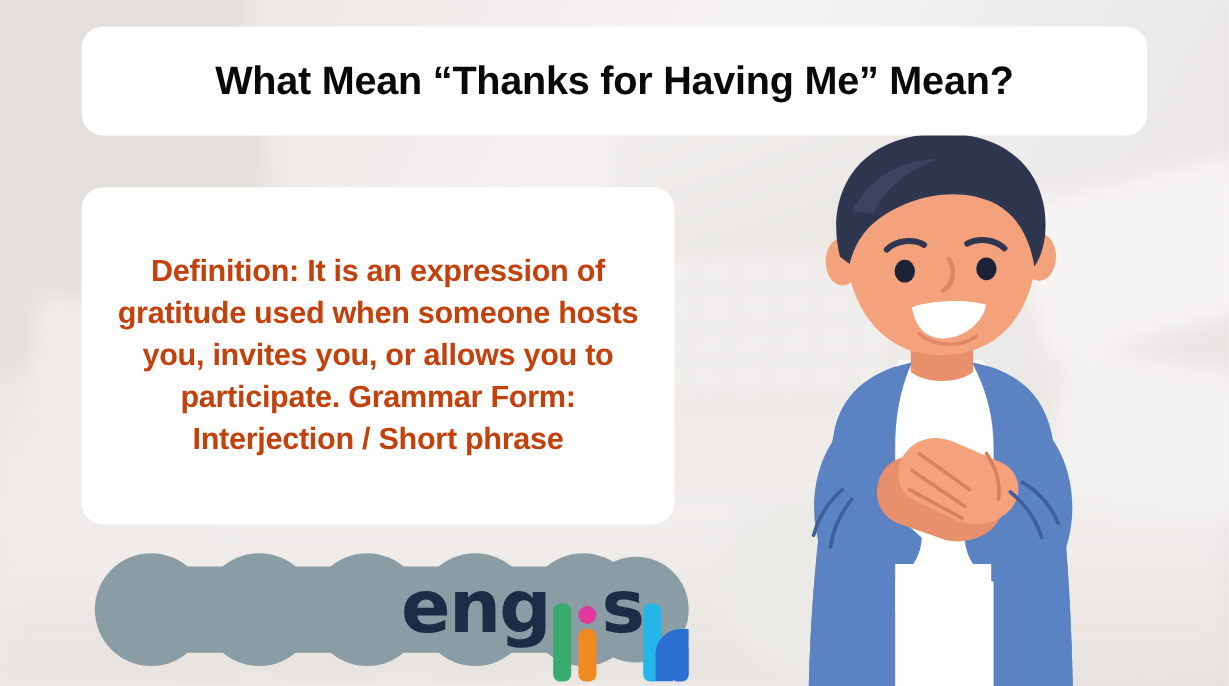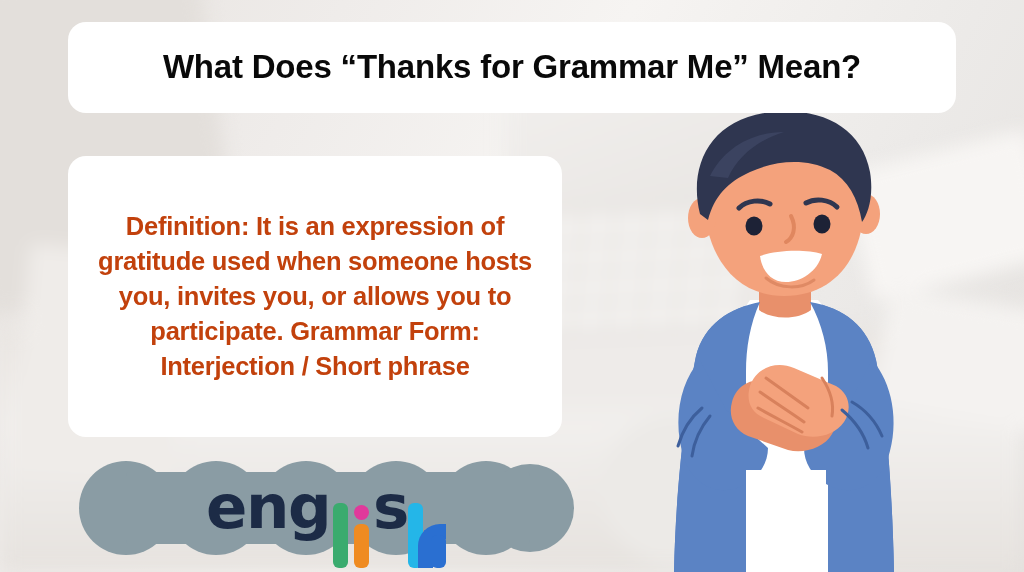--- a/index.html
+++ b/index.html
@@ -155,21 +155,21 @@
     top: 456px;
     width: 496px;
     height: 104px;
   }
   .logo svg { display: block; width: 100%; height: 100%; }
   .logo-wordmark {
     position: absolute;
     left: 0; top: 0; right: 0; bottom: 0;
     display: flex;
     align-items: center;
-    justify-content: center;
+    justify-content: flex-end;
     font-family: "DejaVu Sans", sans-serif;
     font-weight: bold;
     font-size: 61px;
     letter-spacing: -1.5px;
     line-height: 1;
     padding-bottom: 3px;
     box-sizing: border-box;
   }
   .logo-wordmark span { display: inline-block; }
   .lg-dark   { color: #1c2b46; }
@@ -342,21 +342,21 @@
       <path d="M222 268 C230 280 234 294 232 306" stroke="#d8815c" stroke-width="3" fill="none" stroke-linecap="round"></path>
 
       <path d="M242 300 C254 310 264 324 268 338" stroke="#3d5f9c" stroke-width="3" fill="none" stroke-linecap="round"></path>
       <path d="M252 292 C266 300 276 312 282 326" stroke="#3d5f9c" stroke-width="3" fill="none" stroke-linecap="round"></path>
       <path d="M110 306 C100 318 94 332 92 346" stroke="#3d5f9c" stroke-width="3" fill="none" stroke-linecap="round"></path>
       <path d="M102 298 C90 308 82 322 78 336" stroke="#3d5f9c" stroke-width="3" fill="none" stroke-linecap="round"></path>
     </svg>
   </div>
 
   <div class="card title-card">
-    <h1 class="title-text">What Does “Thanks for Grammar Me” Mean?</h1>
+    <h1 class="title-text">What Mean “Thanks for Having Me” Mean?</h1>
   </div>
 
   <div class="card def-card">
     <p class="def-text">Definition: It is an expression of gratitude used when someone hosts you, invites you, or allows you to participate.
 Grammar Form: Interjection / Short phrase</p>
   </div>
 
   <div class="logo">
     <svg viewBox="0 0 496 104" xmlns="http://www.w3.org/2000/svg">
       <g fill="#8a9ca4">

